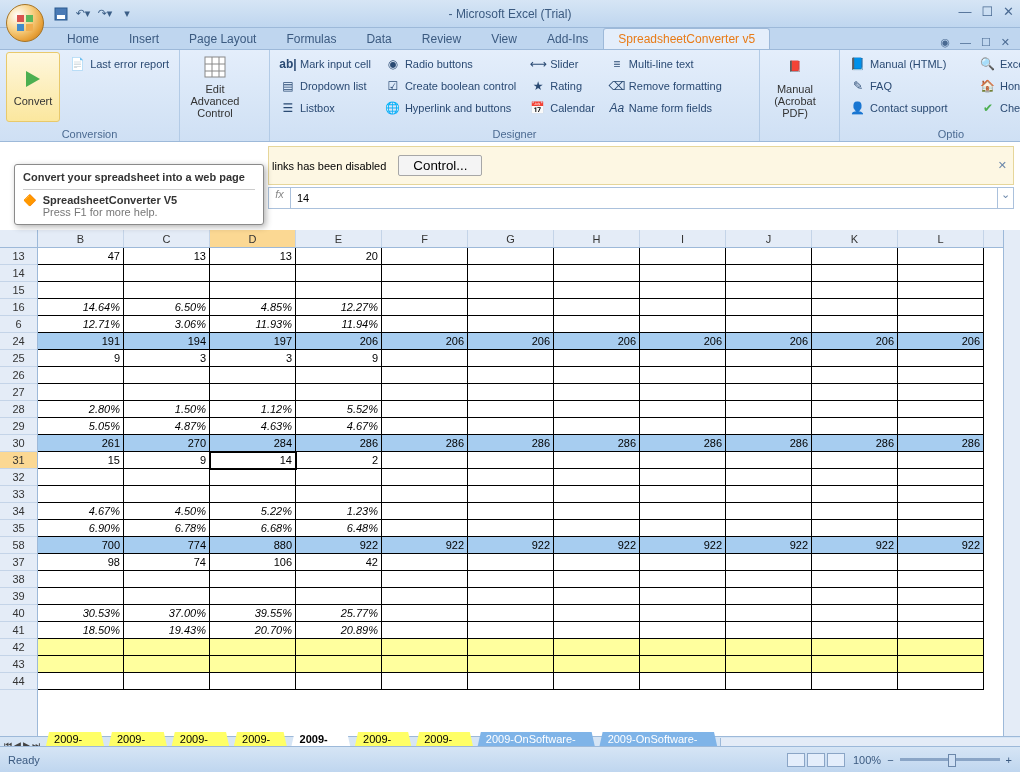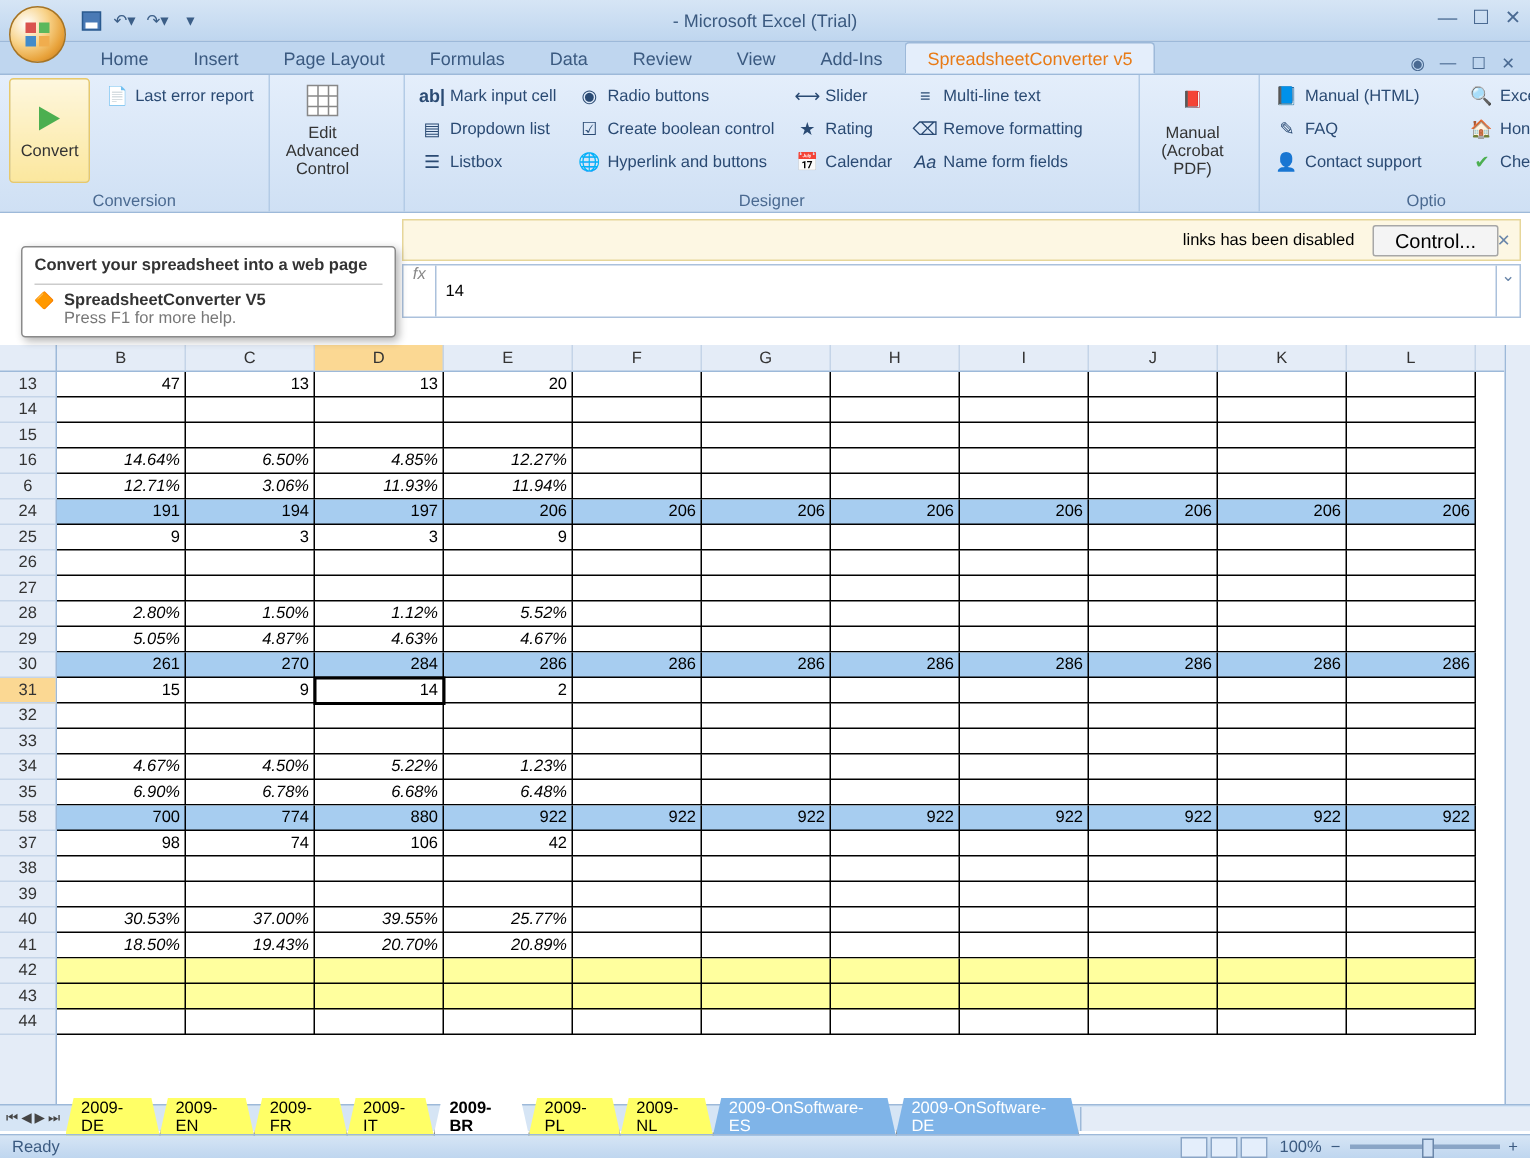--- a/index.html
+++ b/index.html
@@ -34,26 +34,26 @@
 .col { display:flex; flex-direction:column; gap:2px; padding-top:2px;}
 
 
 .tooltip { position:absolute; top:164px; left:14px; width:250px; background:#fff; border:1px solid #8a8a8a; border-radius:3px; box-shadow:2px 2px 6px rgba(0,0,0,.3); z-index:20; padding:6px 8px;}
 .tooltip .tt-title { font-weight:bold; color:#333; margin-bottom:6px;}
 .tooltip .tt-body { display:flex; gap:6px; align-items:flex-start; border-top:1px solid #ccc; padding-top:4px;}
 .tooltip .tt-name { font-weight:bold; color:#333;}
 .tooltip .tt-help { color:#777; font-size:11px;}
 
 
-.secbar { height:28px; background:#fdf7e3; border:1px solid #e6d69a; margin:4px 6px 0 268px; display:flex; align-items:center; padding:0 14px; gap:12px; position:relative;justify-content:flex-end;}
+.secbar { height:39px; background:#fdf7e3; border:1px solid #e6d69a; margin:4px 6px 0 268px; display:flex; align-items:center; padding:0 3px; gap:12px; position:relative;}
 .secbar .opt-btn { border:1px solid #a7a7a7; background:#f4f4f4; padding:2px 14px; border-radius:2px; cursor:pointer;}
 .secbar .close-x { position:absolute; right:6px; color:#6b87aa; cursor:pointer;}
 
 
-.formulabar { height:36px; margin:2px 6px 0 268px; display:flex; border:1px solid #abc1dc;}
+.formulabar { height:22px; margin:2px 6px 0 268px; display:flex; border:1px solid #abc1dc;}
 .formulabar .fx { width:22px; text-align:center; color:#888; border-right:1px solid #abc1dc; font-style:italic;}
 .formulabar .fval { flex:1; padding-left:6px; display:flex; align-items:center;}
 .formulabar .expand { width:16px; text-align:center; color:#6b87aa; border-left:1px solid #abc1dc;}
 
 
 .grid-area { position:absolute; top:230px; left:0; right:0; bottom:36px; display:flex;}
 .grid-area .rowhdrs { width:38px; background:#e4ecf7; border-right:1px solid #9db9d9;}
 .grid-area .main { flex:1; overflow:hidden; position:relative;}
 .colhdrs { display:flex; height:18px; background:#e4ecf7; border-bottom:1px solid #9db9d9;}
 .ch { border-right:1px solid #c4d4e8; text-align:center; font-size:11px; color:#333; line-height:18px;}
@@ -75,21 +75,21 @@
 .sheetbar .nav { display:flex; gap:2px; padding:0 4px;}
 .sheetbar .nav span { font-size:9px; color:#444; cursor:pointer;}
 .sheetbar .tabs { display:flex; flex:1; overflow:hidden;}
 .stab { padding:1px 10px; font-size:11px; border:1px solid #888; border-top:none; margin-left:-1px; cursor:pointer; clip-path: polygon(6px 0, calc(100% - 6px) 0, 100% 100%, 0 100%);}
 .stab.yellow { background:#ffff66;}
 .stab.blue { background:#7fb4e8; color:#fff;}
 .stab.active { background:#fff; font-weight:bold;}
 .sheetbar .hscroll { width:300px; height:16px; background:#e4ecf7; border-left:1px solid #9db9d9;}
 
 
-.statusbar { position:absolute; bottom:0; left:0; right:0; height:16px; background:linear-gradient(#d6e5f5,#bfd6ef); display:flex; align-items:center; padding:0 8px; font-size:11px; color:#3b5a80; border-top:1px solid #9db9d9;}
+.statusbar { position:absolute; bottom:0; left:0; right:0; height:26px; background:linear-gradient(#d6e5f5,#bfd6ef); display:flex; align-items:center; padding:0 8px; font-size:11px; color:#3b5a80; border-top:1px solid #9db9d9;}
 .statusbar .views { margin-left:auto; display:flex; gap:2px; margin-right:8px;}
 .statusbar .views span { width:18px; height:14px; border:1px solid #8aa5c6; background:#e4eefb;}
 .statusbar .zoom { display:flex; align-items:center; gap:6px;}
 .statusbar .slider { width:100px; height:3px; background:#8aa5c6; position:relative;}
 .statusbar .slider::after { content:''; position:absolute; left:48px; top:-4px; width:6px; height:11px; background:#cfe0f4; border:1px solid #6b87aa;}
 
 
 .cB{width:86px}.cC{width:86px}.cD{width:86px}.cE{width:86px}.cF{width:86px}.cG{width:86px}.cH{width:86px}.cI{width:86px}.cJ{width:86px}.cK{width:86px}.cL{width:86px}
 
 svg { display:block; }

